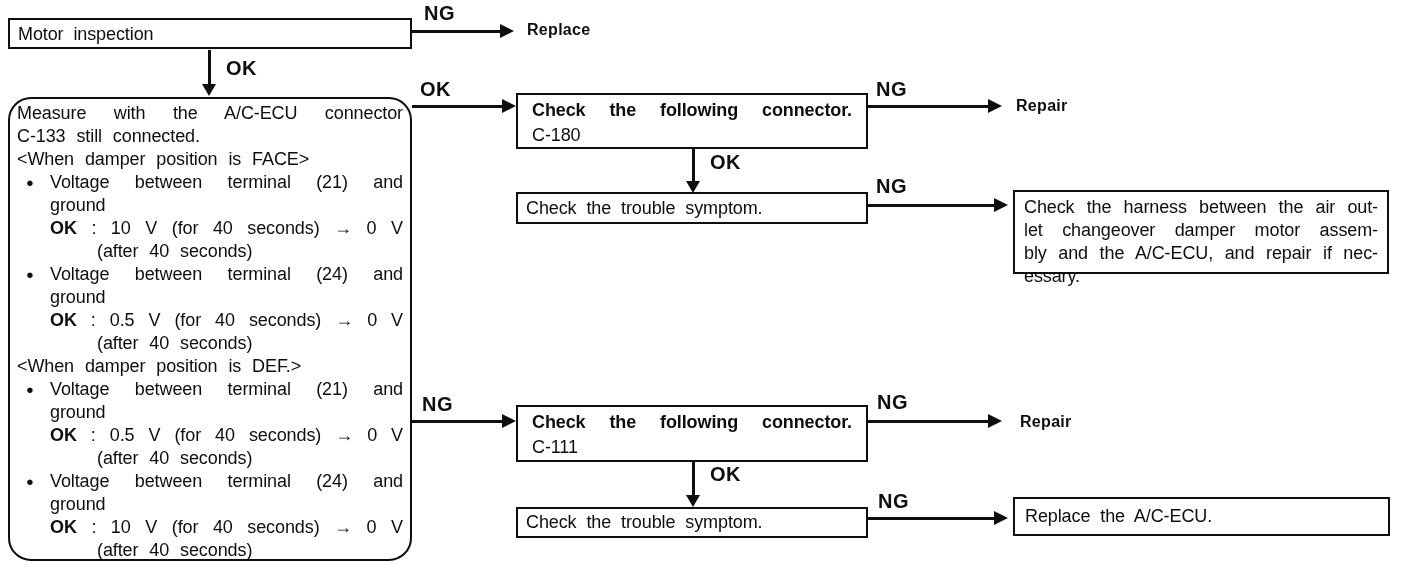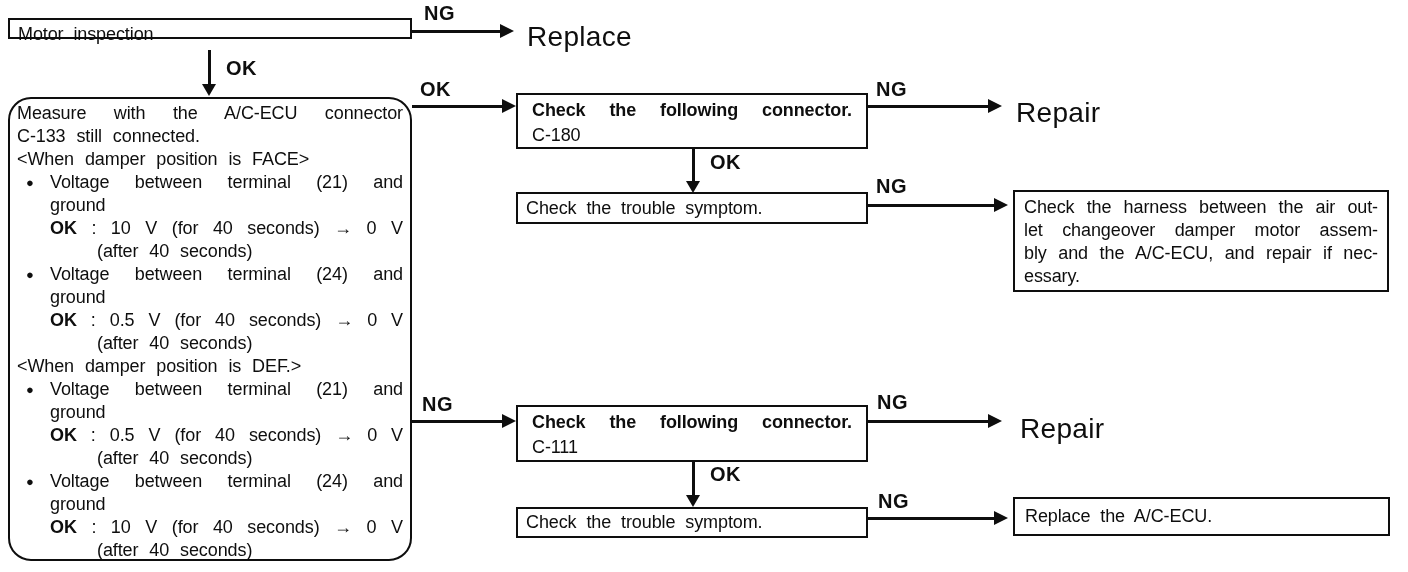--- a/index.html
+++ b/index.html
@@ -19,36 +19,36 @@
   .measure .line.i2{padding-left:33px;}
   .measure .line.i3{padding-left:80px;}
   .measure .bullet{position:absolute;left:9px;top:0;font-size:13px;}
   .connector{padding:3px 14px;line-height:25px;}
   .connector .line.b{font-weight:bold;}
   .symptom{line-height:28px;padding-left:8px;}
   .harness{padding:4px 9px;line-height:23px;word-spacing:0px;}
   .tall{line-height:34px;padding-left:10px;}
   .motor{line-height:28px;padding-left:8px;}
   .elabel{position:absolute;font-size:20px;font-weight:bold;letter-spacing:0.5px;}
-  .action{position:absolute;font-size:28px;font-weight:normal;letter-spacing:0.3px;}
+  .action{position:absolute;font-size:16px;font-weight:bold;letter-spacing:0.3px;}
   .hline{position:absolute;height:3px;background:#0e0e0e;}
   .vline{position:absolute;width:3px;background:#0e0e0e;}
   .ah-r{position:absolute;width:0;height:0;
         border-top:7px solid transparent;border-bottom:7px solid transparent;
         border-left:14px solid #0e0e0e;}
   .ah-d{position:absolute;width:0;height:0;
         border-left:7px solid transparent;border-right:7px solid transparent;
         border-top:12px solid #0e0e0e;}
 </style>
 </head>
 <body>
 
 <div class="canvas">
 
-  <div class="box motor" style="left:8px;top:18px;width:404px;height:21px;">
+  <div class="box motor" style="left:8px;top:18px;width:404px;height:31px;">
     <span>Motor inspection</span>
   </div>
 
   <span class="elabel" style="left:424px;top:2px;">NG</span>
   <div class="hline" style="left:412px;top:30px;width:90px;"></div>
   <div class="ah-r" style="left:500px;top:24px;"></div>
   <span class="action" style="left:527px;top:21px;">Replace</span>
 
   <div class="vline" style="left:208px;top:50px;height:36px;"></div>
   <div class="ah-d" style="left:202px;top:84px;"></div>
@@ -96,21 +96,21 @@
   <span class="elabel" style="left:710px;top:151px;">OK</span>
 
   <div class="box symptom" style="left:516px;top:192px;width:352px;height:32px;">
     <span>Check the trouble symptom.</span>
   </div>
 
   <span class="elabel" style="left:876px;top:175px;">NG</span>
   <div class="hline" style="left:868px;top:204px;width:128px;"></div>
   <div class="ah-r" style="left:994px;top:198px;"></div>
 
-  <div class="box harness" style="left:1013px;top:190px;width:376px;height:102px;">
+  <div class="box harness" style="left:1013px;top:190px;width:376px;height:84px;">
       <div class="line justify">Check the harness between the air out-</div>
       <div class="line justify">let changeover damper motor assem-</div>
       <div class="line justify">bly and the A/C-ECU, and repair if nec-</div>
       <div class="line">essary.</div>
     </div>
 
   <span class="elabel" style="left:422px;top:393px;">NG</span>
   <div class="hline" style="left:412px;top:420px;width:92px;"></div>
   <div class="ah-r" style="left:502px;top:414px;"></div>
 

